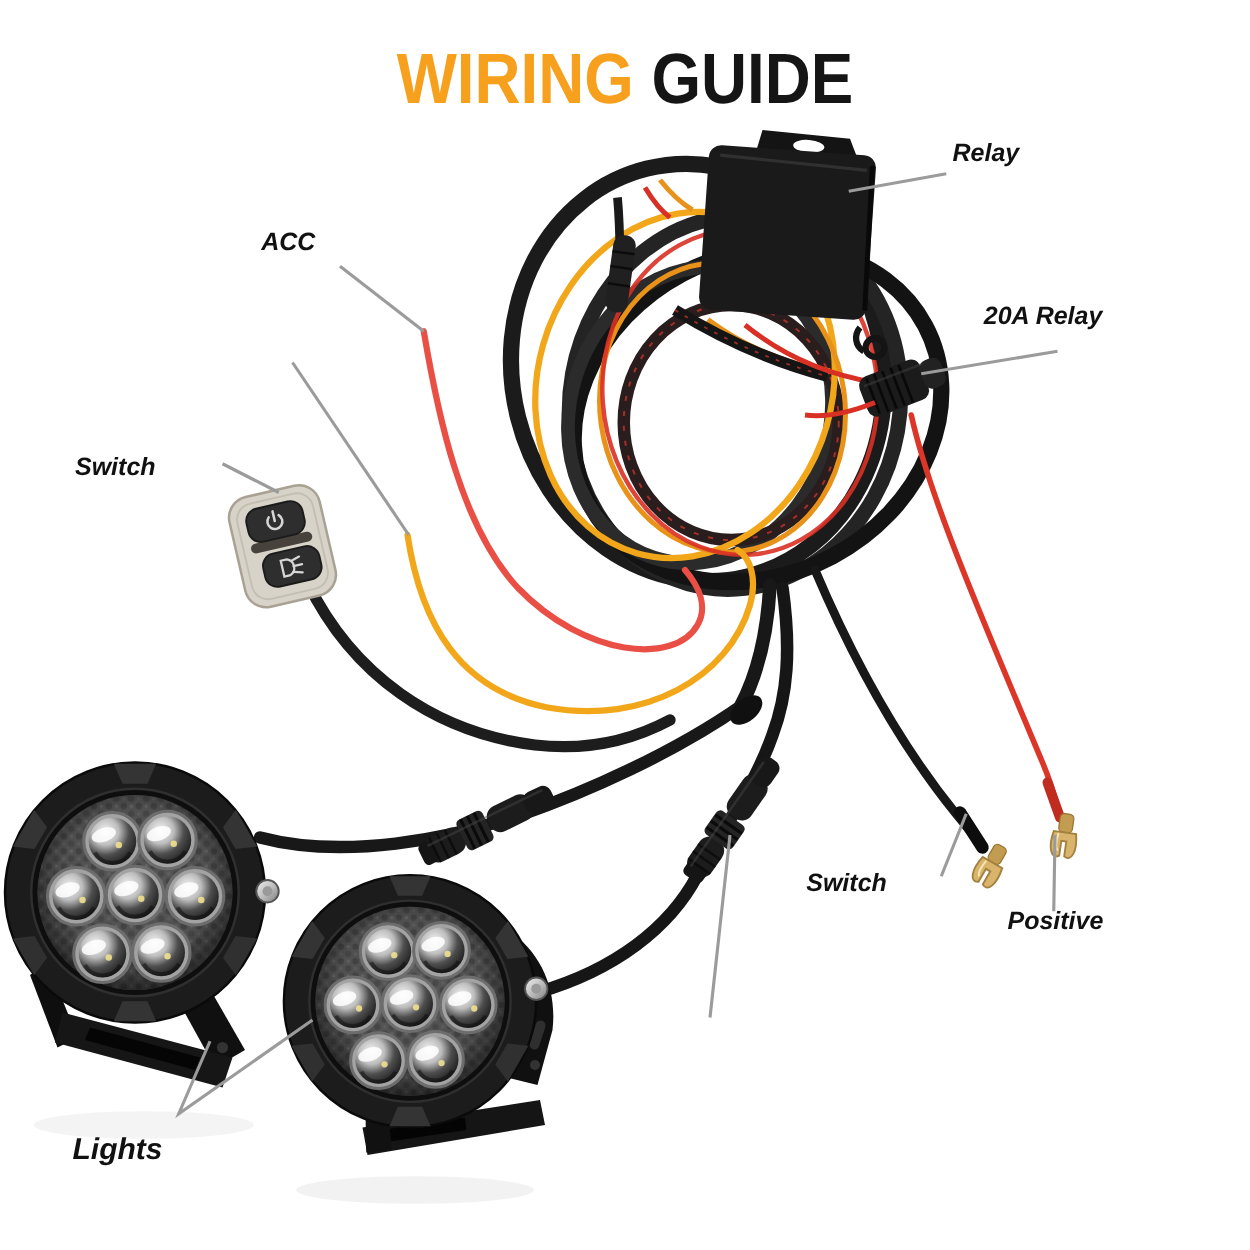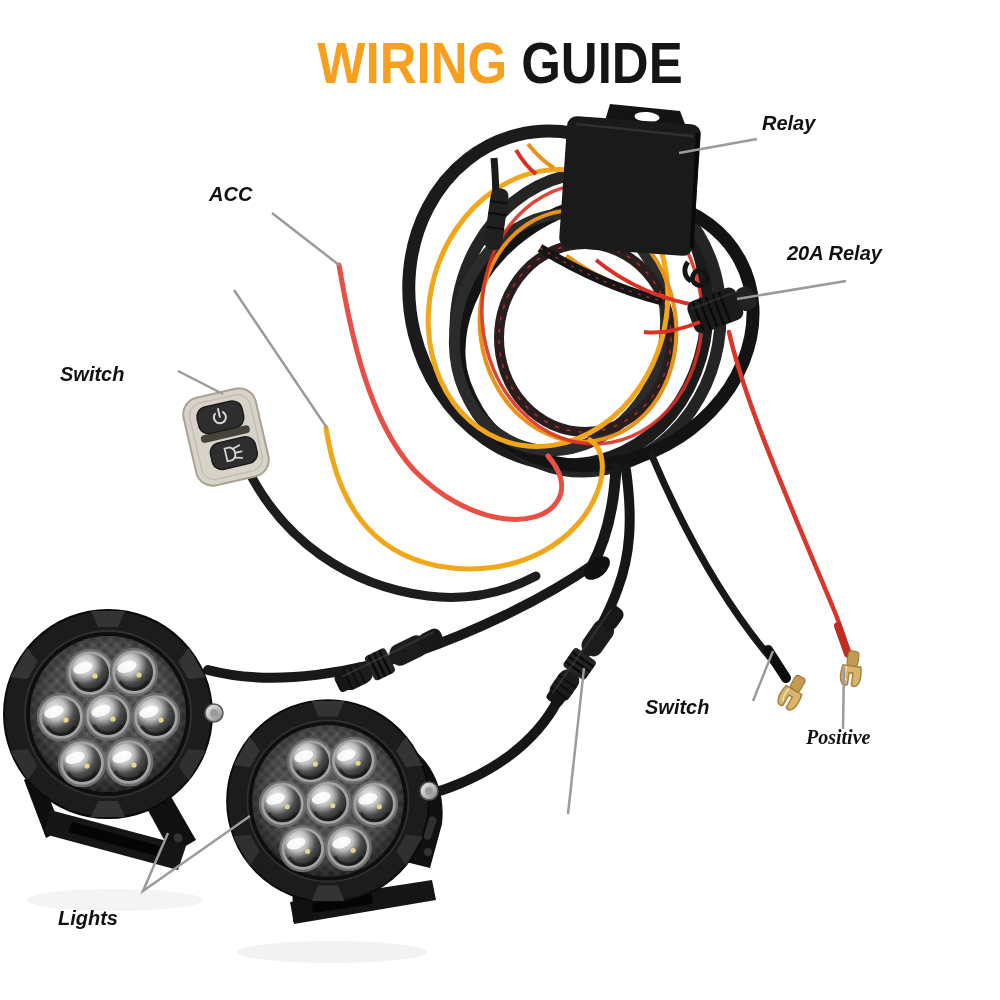--- a/index.html
+++ b/index.html
@@ -31,23 +31,23 @@
   .lbl{
     position:absolute;font-weight:bold;font-style:italic;font-size:20px;
     color:var(--label-text);white-space:nowrap;line-height:1;
   }
   .lbl-relay{left:762px;top:113px;}
   .lbl-acc{left:209px;top:184px;}
   .lbl-horn{left:92px;top:254px;}
   .lbl-switch{left:60px;top:364px;}
   .lbl-fuse{left:787px;top:243px;}
   .lbl-ground{left:645px;top:697px;}
-  .lbl-positive{left:806px;top:727px;font-family:Liberation Serif, serif;}
+  .lbl-positive{left:806px;top:727px;}
   .lbl-wpc{left:497px;top:824px;}
-  .lbl-lights{left:58px;top:908px;font-size:20px;}
+  .lbl-lights{left:58px;top:908px;font-size:24px;}
 </style>
 </head>
 <body>
 
 <div class="stage">
 
 <svg width="1000" height="1000" viewBox="0 0 1000 1000">
   <defs>
     <radialGradient id="ledGlass" cx="35%" cy="30%" r="80%">
       <stop offset="0%" stop-color="#f5f5f5"></stop>

